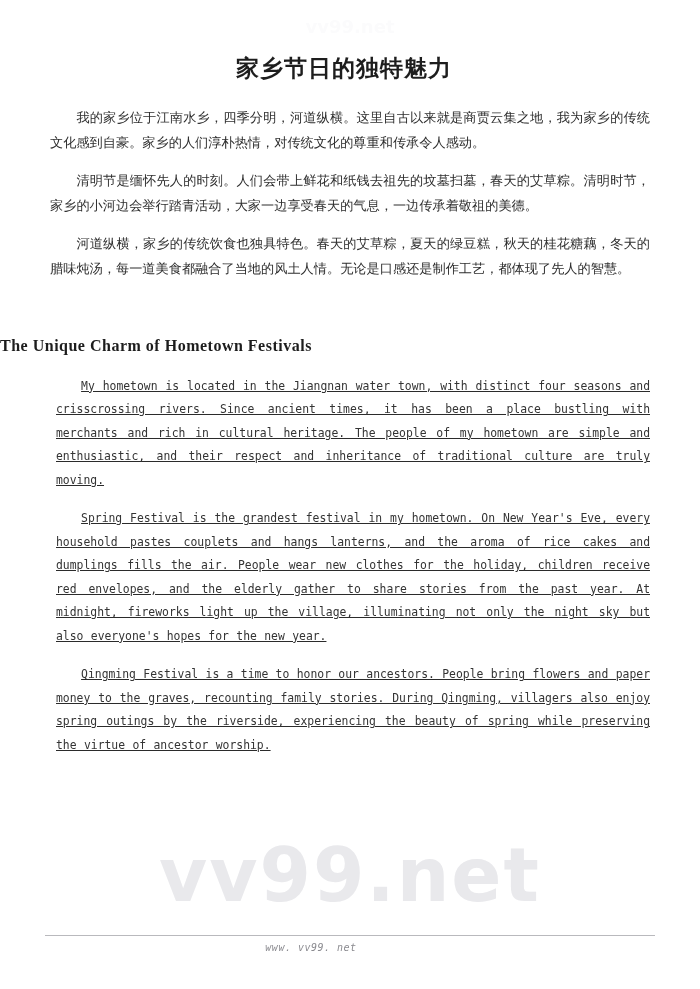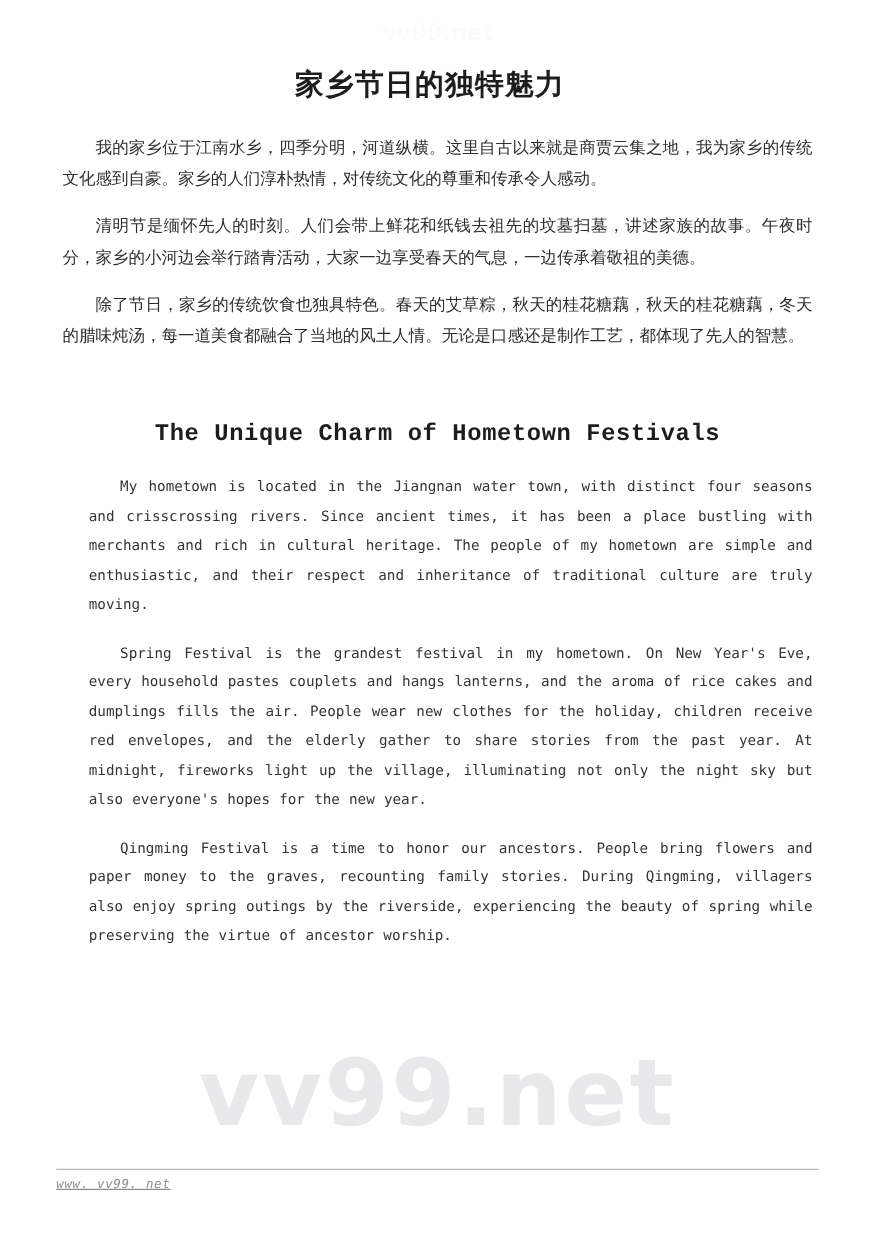--- a/index.html
+++ b/index.html
@@ -84,34 +84,34 @@
     font-family: "Liberation Serif", "DejaVu Serif", serif;
     font-size: 13.2px;
     line-height: 25.5px;
     text-align: justify;
     text-indent: 2em;
     color: #2e2e2e;
   }
 
   
   .en-title {
-    text-align: center;
-    font-family: Liberation Mono, monospace;
+    font-family: Liberation Serif, serif;
     font-weight: 700;
-    font-size: 19px;
+    font-size: 16px;
     letter-spacing: 0.5px;
     color: #1d1d1d;
     margin: 0;
     padding: 42px 0 0 0;
     line-height: 1.2;
   }
 
   .en-body {
     margin: 0;
-    padding: 20px 50px 0 71px;
+    padding: 20px 50px 0 56px;
+    text-decoration: underline;
   }
   .en-body p {
     margin: 0 0 15px 0;
     font-family: "DejaVu Sans Mono", "Liberation Mono", monospace;
     font-size: 11.4px;
     line-height: 23.5px;
     text-align: justify;
     text-indent: 2.2em;
     color: #343434;
     word-spacing: 0.5px;
@@ -125,47 +125,46 @@
     bottom: 36px;
     z-index: 3;
   }
   .footer-rule {
     border: 0;
     border-top: 1px solid #b9b9bd;
     margin: 0 0 6px 0;
     height: 0;
   }
   .footer-text {
-    text-align: left;
+    text-align: center;
     font-family: "DejaVu Sans Mono", "Liberation Mono", monospace;
     font-style: italic;
     font-size: 10px;
     color: #8b8b90;
     padding-right: 78px;
     letter-spacing: 0.5px;
-    text-decoration: underline;
   }
 </style>
 </head>
 <body>
 
 <div class="page">
 
   <div class="watermark-faint">vv99.net</div>
 
   <div class="watermark">vv99.net</div>
 
   <div class="content">
 
     <h1 class="cn-title">家乡节日的独特魅力</h1>
 
     <div class="cn-body">
       <p>我的家乡位于江南水乡，四季分明，河道纵横。这里自古以来就是商贾云集之地，我为家乡的传统文化感到自豪。家乡的人们淳朴热情，对传统文化的尊重和传承令人感动。</p>
-      <p>清明节是缅怀先人的时刻。人们会带上鲜花和纸钱去祖先的坟墓扫墓，讲述家族的故事。午夜时分，家乡的小河边会举行踏青活动，大家一边享受春天的气息，一边传承着敬祖的美德。</p>
-      <p>除了节日，家乡的传统饮食也独具特色。春天的艾草粽，秋天的桂花糖藕，秋天的桂花糖藕，冬天的腊味炖汤，每一道美食都融合了当地的风土人情。无论是口感还是制作工艺，都体现了先人的智慧。</p>
+      <p>清明节是缅怀先人的时刻。人们会带上鲜花和纸钱去祖先的坟墓扫墓，春天的艾草粽。清明时节，家乡的小河边会举行踏青活动，大家一边享受春天的气息，一边传承着敬祖的美德。</p>
+      <p>河道纵横，家乡的传统饮食也独具特色。春天的艾草粽，夏天的绿豆糕，秋天的桂花糖藕，冬天的腊味炖汤，每一道美食都融合了当地的风土人情。无论是口感还是制作工艺，都体现了先人的智慧。</p>
     </div>
 
     <h2 class="en-title">The Unique Charm of Hometown Festivals</h2>
 
     <div class="en-body">
       <p>My hometown is located in the Jiangnan water town, with distinct four seasons and crisscrossing rivers. Since ancient times, it has been a place bustling with merchants and rich in cultural heritage. The people of my hometown are simple and enthusiastic, and their respect and inheritance of traditional culture are truly moving.</p>
       <p>Spring Festival is the grandest festival in my hometown. On New Year's Eve, every household pastes couplets and hangs lanterns, and the aroma of rice cakes and dumplings fills the air. People wear new clothes for the holiday, children receive red envelopes, and the elderly gather to share stories from the past year. At midnight, fireworks light up the village, illuminating not only the night sky but also everyone's hopes for the new year.</p>
       <p>Qingming Festival is a time to honor our ancestors. People bring flowers and paper money to the graves, recounting family stories. During Qingming, villagers also enjoy spring outings by the riverside, experiencing the beauty of spring while preserving the virtue of ancestor worship.</p>
     </div>
 

